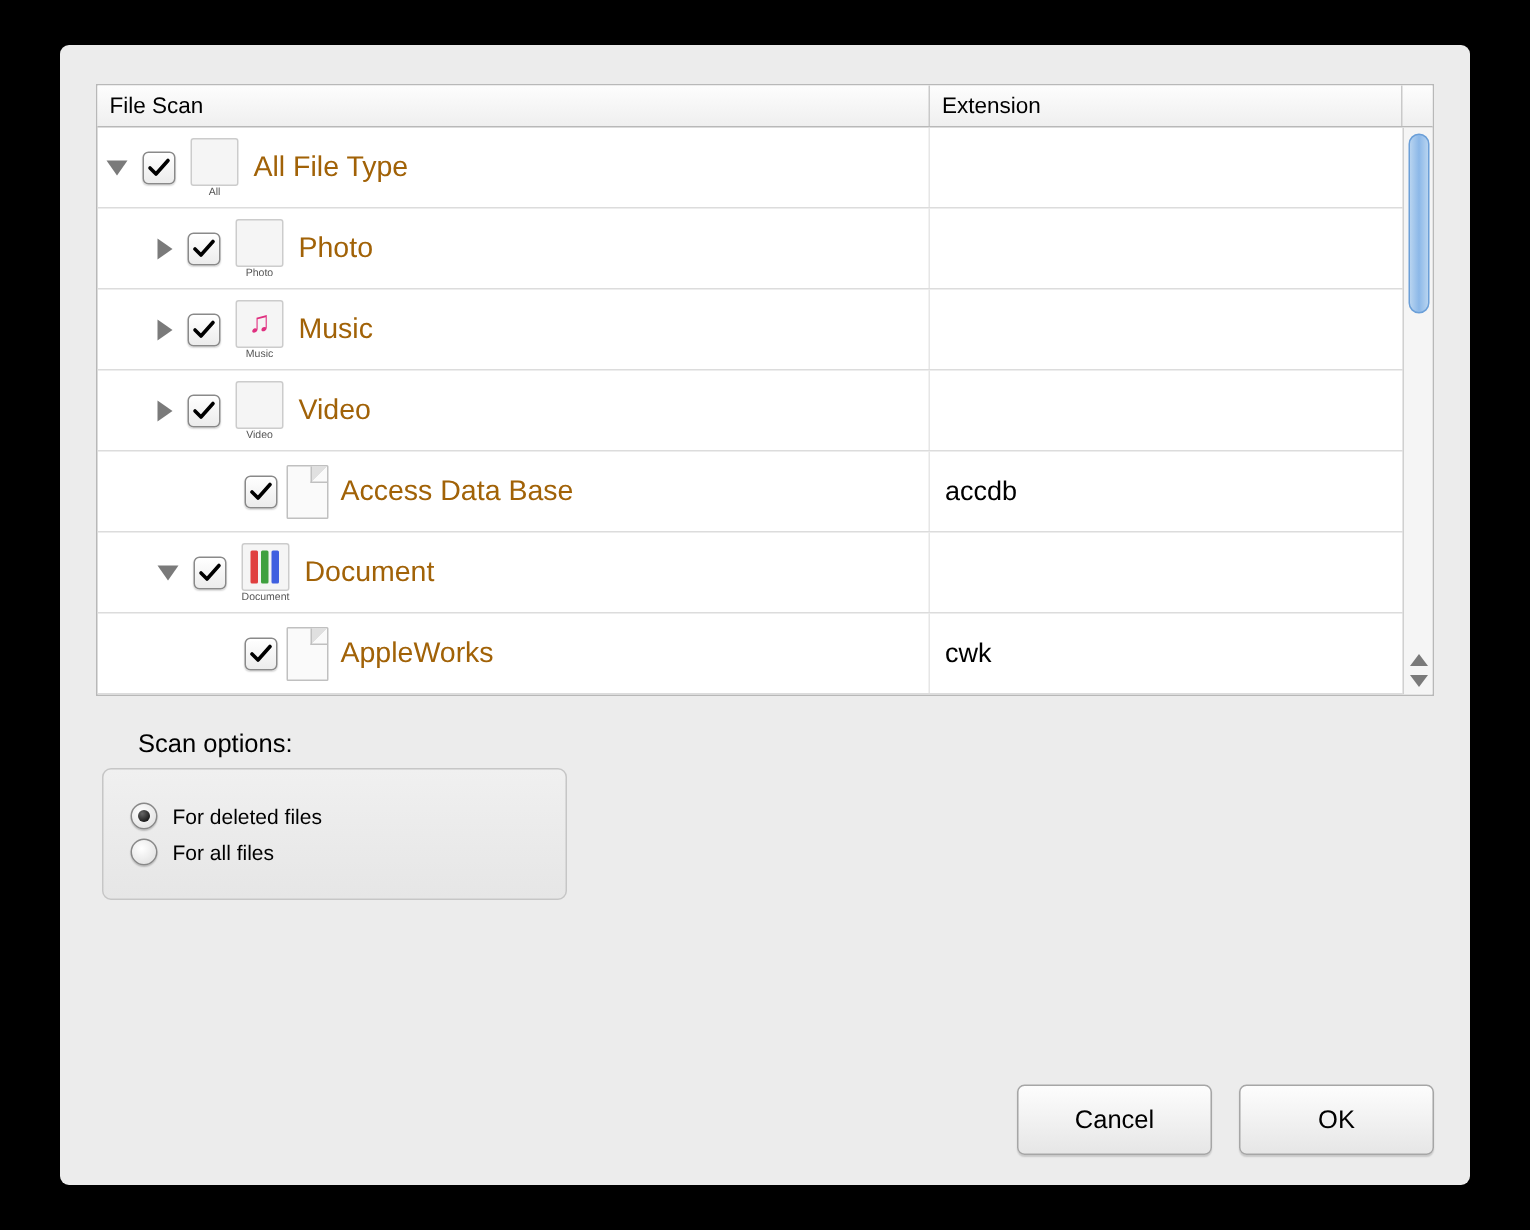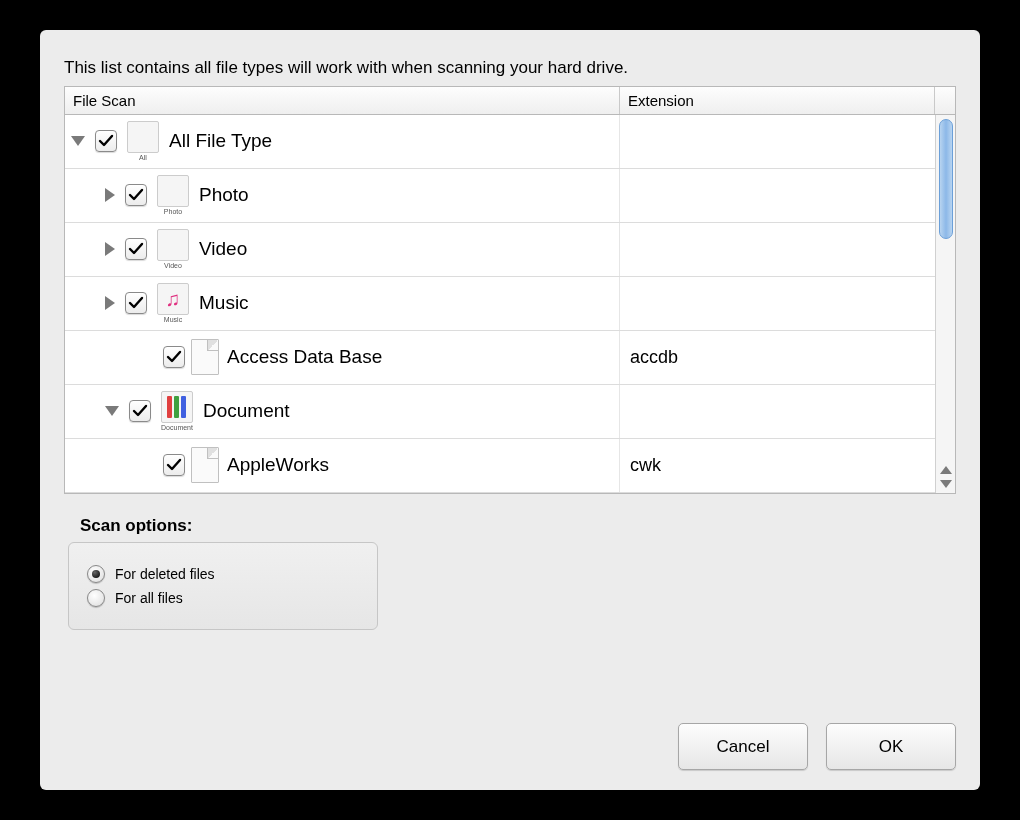--- a/index.html
+++ b/index.html
@@ -145,21 +145,21 @@
       content: "";
       position: absolute;
       top: 0; right: 0;
       width: 10px; height: 10px;
       background: linear-gradient(135deg, #e0e0e0 50%, #fafafa 50%);
       border-left: 1px solid #c0c0c0;
       border-bottom: 1px solid #c0c0c0;
     }
     .row-label {
       font-size: 19px;
-      color: #000000;
+      color: #a16207;
     }
     .scrollbar {
       position: absolute;
       right: 0; top: 0; bottom: 0;
       width: 20px;
       background: #f5f5f5;
       border-left: 1px solid #d0d0d0;
       display: flex;
       flex-direction: column;
       align-items: center;
@@ -193,22 +193,22 @@
     .scroll-arrow.down {
       border-left: 6px solid transparent;
       border-right: 6px solid transparent;
       border-top: 8px solid #7a7a7a;
     }
     .scan-section {
       margin-top: 22px;
     }
     .scan-label {
       font-size: 17px;
-      font-weight: bold;
-      margin-left: 16px;
+      font-weight: normal;
+      margin-left: 28px;
       margin-bottom: 6px;
     }
     .radio-group {
       background: linear-gradient(#f0f0f0, #e6e6e6);
       border: 1px solid #c6c6c6;
       border-radius: 6px;
       width: 310px;
       padding: 16px 18px;
       margin-left: 4px;
     }
@@ -263,21 +263,20 @@
     .ic-doc { background:#fff; }
     .ic-doc::before {
       content:""; position:absolute; left:5px; top:4px; width:5px; height:22px; background:#e04040; border-radius:1px;
       box-shadow: 7px 0 0 #40a040, 14px 0 0 #4060e0;
     }
   </style>
 </head>
 <body>
 
 <div class="window">
-  <div class="description">This list contains all file types will work with when scanning your hard drive.</div>
 
   <div class="table-wrap">
     <div class="table-head">
       <div class="th col-type">File Scan</div>
       <div class="th col-ext">Extension</div>
       <div class="th col-scroll"></div>
     </div>
     <div class="tbody" id="tbody">
       <div class="row">
           <div class="cell-type indent-0">
@@ -313,40 +312,40 @@
         </div>
         <div class="row">
           <div class="cell-type indent-1">
             <span class="disclosure right"></span>
             <span class="checkbox">
               <svg viewBox="0 0 18 18">
                 <path d="M3 9 L7 13 L15 4" stroke="#000" stroke-width="2.4" fill="none" stroke-linecap="round" stroke-linejoin="round"></path>
               </svg>
             </span>
             <div class="icon-box">
+              <div class="img ic-music"></div>
+              <div class="caption">Music</div>
+            </div>
+            <span class="row-label">Music</span>
+          </div>
+          <div class="cell-ext"></div>
+        </div>
+        <div class="row">
+          <div class="cell-type indent-1">
+            <span class="disclosure right"></span>
+            <span class="checkbox">
+              <svg viewBox="0 0 18 18">
+                <path d="M3 9 L7 13 L15 4" stroke="#000" stroke-width="2.4" fill="none" stroke-linecap="round" stroke-linejoin="round"></path>
+              </svg>
+            </span>
+            <div class="icon-box">
               <div class="img ic-video"></div>
               <div class="caption">Video</div>
             </div>
             <span class="row-label">Video</span>
-          </div>
-          <div class="cell-ext"></div>
-        </div>
-        <div class="row">
-          <div class="cell-type indent-1">
-            <span class="disclosure right"></span>
-            <span class="checkbox">
-              <svg viewBox="0 0 18 18">
-                <path d="M3 9 L7 13 L15 4" stroke="#000" stroke-width="2.4" fill="none" stroke-linecap="round" stroke-linejoin="round"></path>
-              </svg>
-            </span>
-            <div class="icon-box">
-              <div class="img ic-music"></div>
-              <div class="caption">Music</div>
-            </div>
-            <span class="row-label">Music</span>
           </div>
           <div class="cell-ext"></div>
         </div>
         <div class="row">
           <div class="cell-type indent-2">
             <span class="disclosure spacer"></span>
             <span class="checkbox">
               <svg viewBox="0 0 18 18">
                 <path d="M3 9 L7 13 L15 4" stroke="#000" stroke-width="2.4" fill="none" stroke-linecap="round" stroke-linejoin="round"></path>
               </svg>

